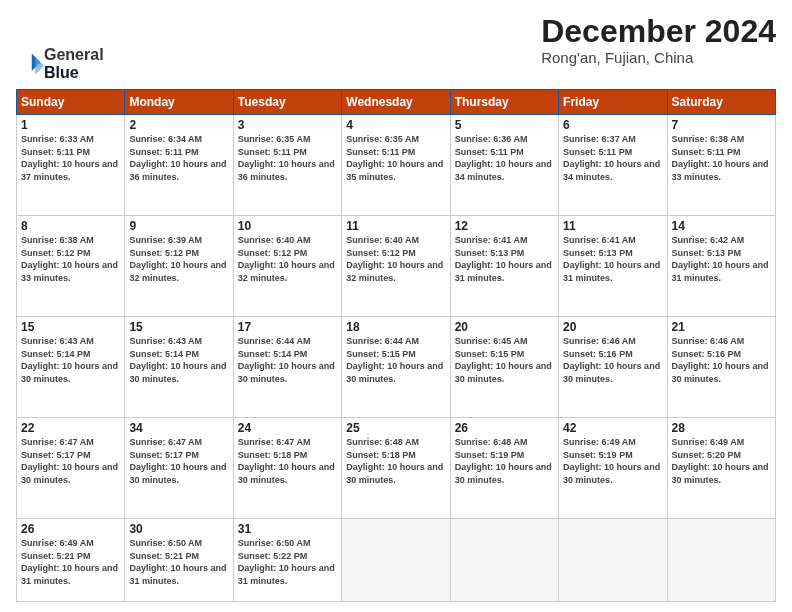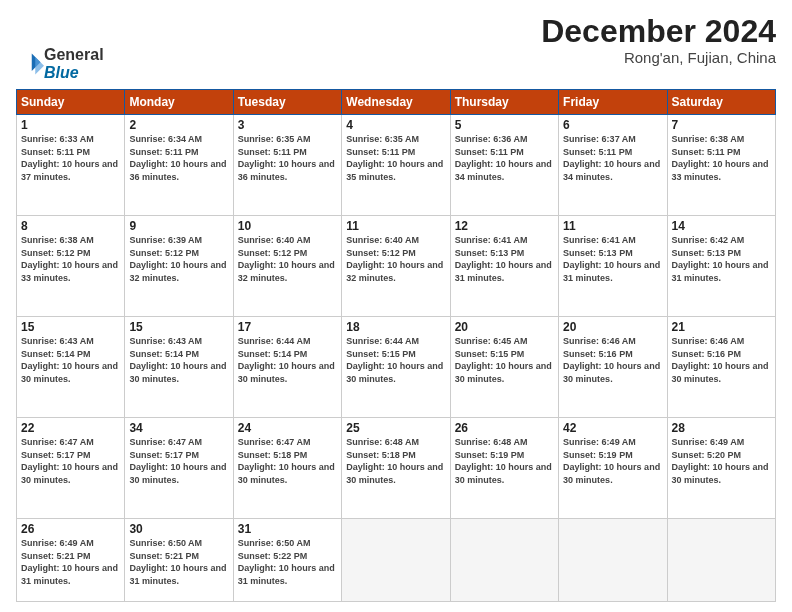--- a/index.html
+++ b/index.html
@@ -28,27 +28,26 @@
       align-items: center;
       gap: 0;
       margin-top: 32px;
     }
     .logo-text {
       font-size: 16px;
       font-weight: bold;
       line-height: 1.1;
     }
     .logo-general { color: #333; }
-    .logo-blue { color: #0369a1; font-style: italic; }
+    .logo-blue { color: #0f172a; }
     .logo-icon {
       width: 28px;
       height: 28px;
     }
     .title-block {
-      text-align: right;
     }
     .month-title {
       font-size: 32px;
       font-weight: bold;
       color: #222;
       line-height: 1.1;
     }
     .location {
       font-size: 15px;
       color: #444;

